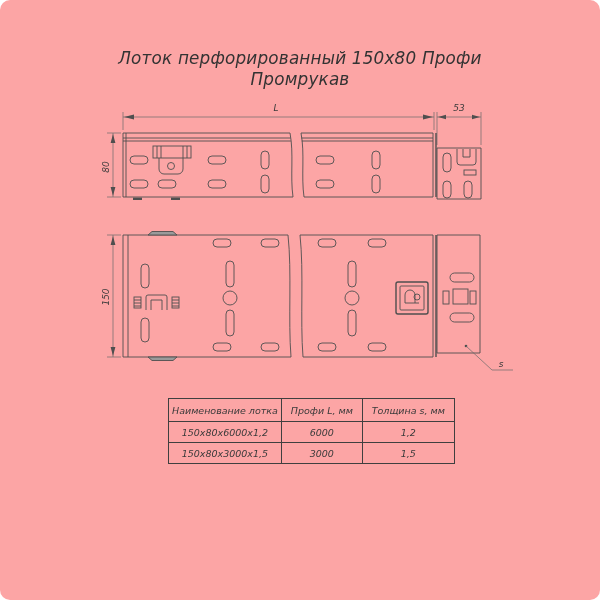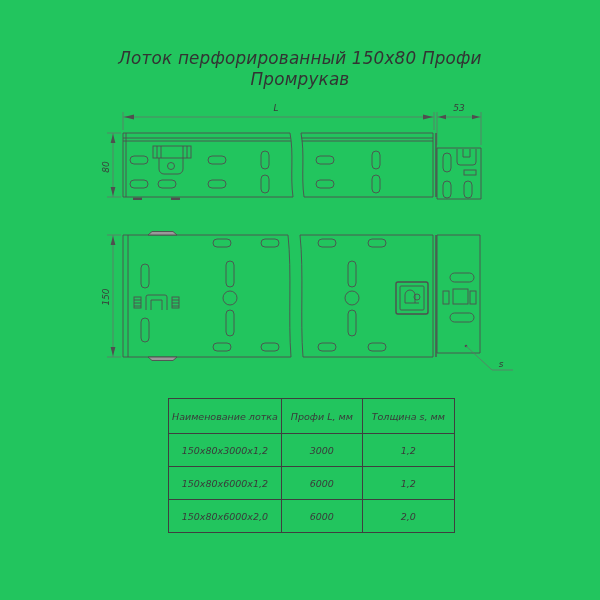--- a/index.html
+++ b/index.html
@@ -1,33 +1,33 @@
 <!DOCTYPE html>
 <html><head>
 <meta charset="utf-8">
 <style>
   html,body{margin:0;padding:0;background:#fff;}
   .sheet{
-    position:relative;width:600px;height:600px;background:#22c55e;
-    font-family:"DejaVu Sans",sans-serif;overflow:hidden;
+    position:relative;width:600px;height:600px;background:#fca5a5;
+    font-family:"DejaVu Sans",sans-serif;overflow:hidden;border-radius:10px;
   }
   .title{
     position:absolute;left:0;top:48px;width:600px;text-align:center;
     color:#333;font-style:italic;font-size:17.5px;line-height:21px;
     transform:scaleX(.96);letter-spacing:.2px;
   }
   svg.draw{position:absolute;left:0;top:0;}
   svg text{font-family:"DejaVu Sans",sans-serif;font-style:italic;fill:#3a3a3a;}
   .dimtxt{font-size:9px;}
   .spec{
     position:absolute;left:168px;top:398px;border-collapse:collapse;
     color:#3a3a3a;font-style:italic;font-size:9.5px;
   }
   .spec th,.spec td{
-    border:1px solid #3f3f3f;padding:10px 3px;text-align:center;
+    border:1px solid #3f3f3f;padding:4px 3px;text-align:center;
     font-weight:normal;height:12px;line-height:11px;white-space:nowrap;
   }
   .spec th{height:14px;}
   .c1{width:88px;} .c2{width:74px;} .c3{width:85px;}
 </style>
 </head>
 <body>
 
 <div class="sheet">
 
@@ -195,29 +195,24 @@
   <table class="spec">
     <thead>
       <tr>
         <th class="c1">Наименование лотка</th>
         <th class="c2">Профи L, мм</th>
         <th class="c3">Толщина s, мм</th>
       </tr>
     </thead>
     <tbody>
       <tr>
-        <td>150х80х3000х1,2</td>
-        <td>3000</td>
-        <td>1,2</td>
-      </tr>
-      <tr>
         <td>150х80х6000х1,2</td>
         <td>6000</td>
         <td>1,2</td>
       </tr>
       <tr>
-        <td>150х80х6000х2,0</td>
-        <td>6000</td>
-        <td>2,0</td>
+        <td>150х80х3000х1,5</td>
+        <td>3000</td>
+        <td>1,5</td>
       </tr>
     </tbody>
   </table>
 </div>
 
 </body></html>

